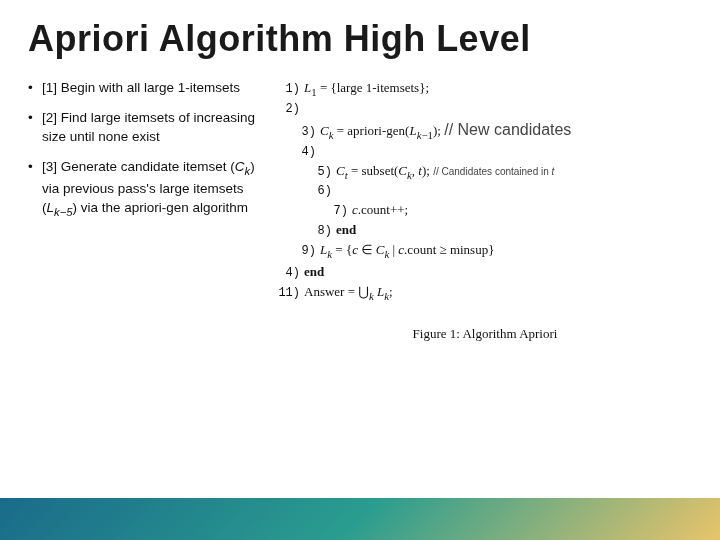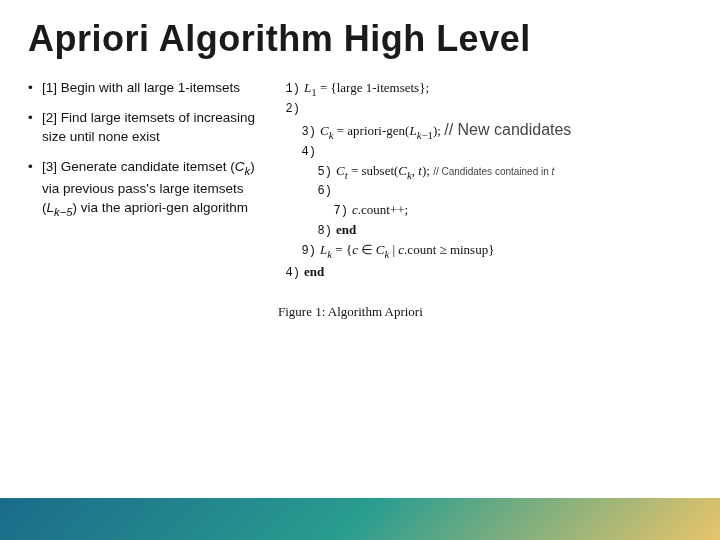--- a/index.html
+++ b/index.html
@@ -93,20 +93,21 @@
       font-family: 'Times New Roman', Times, serif;
       font-size: 13px;
       white-space: nowrap;
     }
 
     .indent1 { padding-left: 16px; }
     .indent2 { padding-left: 32px; }
     .indent3 { padding-left: 48px; }
 
     .figure-caption {
+      text-align: center;
       font-family: 'Times New Roman', Times, serif;
       font-size: 13px;
       margin-top: 20px;
       color: #111;
     }
 
     .bottom-bar {
       position: absolute;
       bottom: 0;
       left: 0;
@@ -181,20 +182,24 @@
         <div class="algo-line indent1">
           <span class="line-num">9)</span>
           <span class="line-content"><i>L<sub>k</sub></i> = {<i>c</i> ∈ <i>C<sub>k</sub></i> | <i>c</i>.count ≥ minsup}</span>
         </div>
 
         <div class="algo-line">
           <span class="line-num">4)</span>
           <span class="line-content"><b>end</b></span>
         </div>
 
+        <div class="algo-line">
+          <span class="line-num">11)</span>
+          <span class="line-content">Answer = ⋃<sub><i>k</i></sub> <i>L<sub>k</sub></i>;</span>
+        </div>
 
       </div>
 
       <div class="figure-caption">Figure 1: Algorithm Apriori</div>
     </div>
 
   </div>
 
   <div class="bottom-bar"></div>
 

